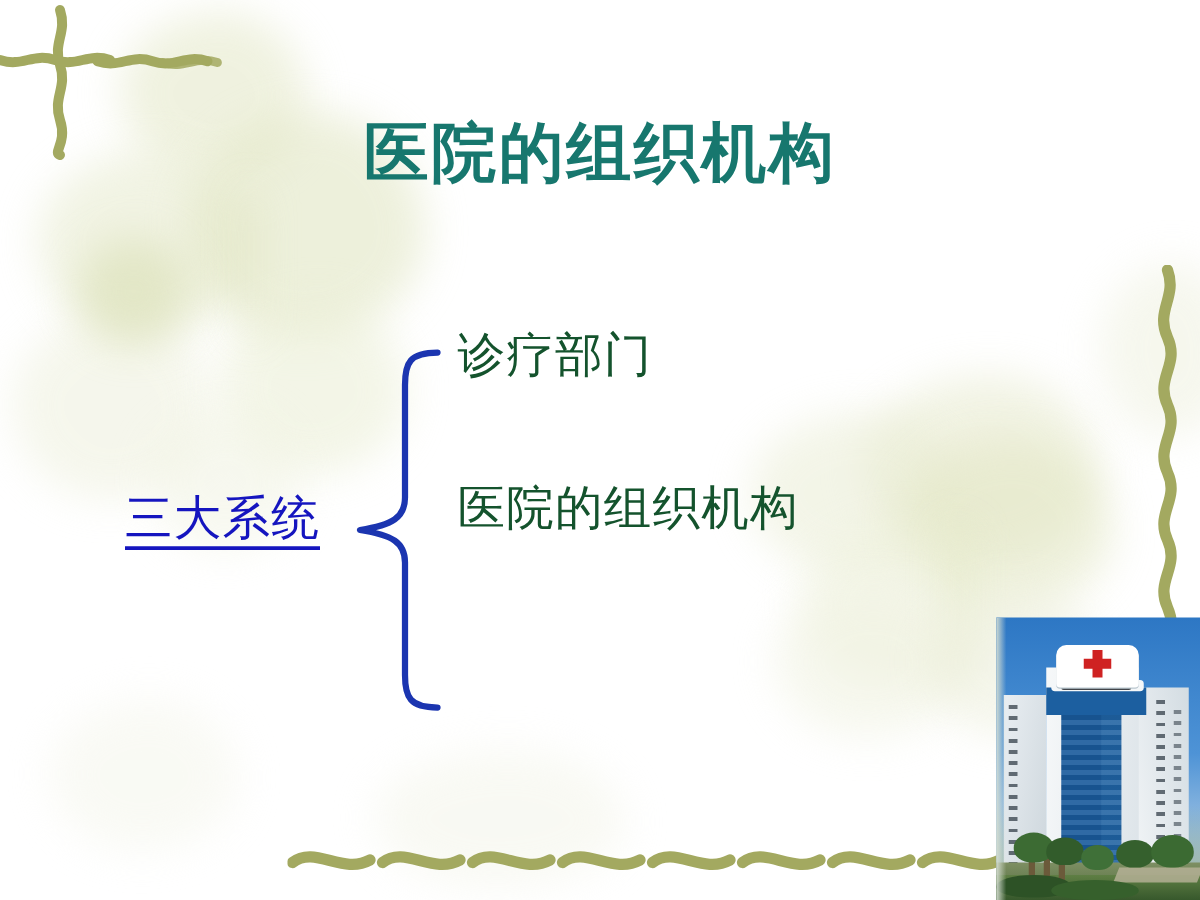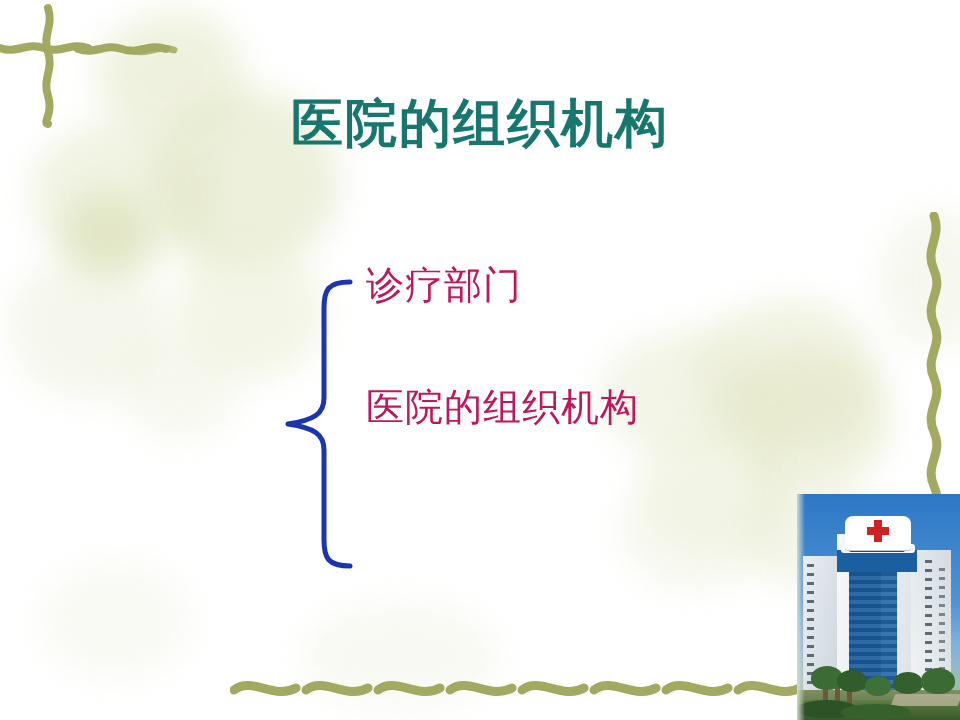--- a/index.html
+++ b/index.html
@@ -68,21 +68,21 @@
     color: #1515bf;
     letter-spacing: 1px;
     border-bottom: 3px solid #1515bf;
     padding-bottom: 1px;
     line-height: 1.05;
     white-space: nowrap;
   }
   .branch {
     position: absolute;
     font-size: 38px;
-    color: #be185d;
+    color: #14532d;
     letter-spacing: 1px;
     line-height: 1.05;
     white-space: nowrap;
   }
   .branch.b0 { left: 366px; top: 266px; }
   .branch.b1 { left: 366px; top: 388px; }
   .branch.b2 { left: 374px; top: 518px; }
 
   .brace-svg {
     position: absolute;
@@ -180,20 +180,21 @@
              M148 22 C166 8 188 32 210 20 M220 22 C238 8 260 32 282 20
              M292 22 C310 8 332 32 354 20 M364 22 C382 8 404 32 426 20
              M436 22 C454 8 476 32 498 20 M508 22 C526 8 548 32 570 20
              M580 22 C598 8 620 32 642 20 M652 22 C670 8 692 32 708 22" fill="none" stroke="#a3a960" stroke-width="9" stroke-linecap="round"></path>
   </svg>
 
   <div id="title">医院的组织机构</div>
 
   <div id="diagram">
 
+    <div class="sys-label">三大系统</div>
 
     <svg class="brace-svg" viewBox="0 0 80 292" preserveAspectRatio="none">
       <path d="M70 4
                C48 4 44 12 44 30
                L44 120
                C44 136 34 142 8 146
                C34 150 44 156 44 172
                L44 262
                C44 280 48 288 70 288" fill="none" stroke="#1b35b0" stroke-width="5" stroke-linecap="round" stroke-linejoin="round"></path>
     </svg>

